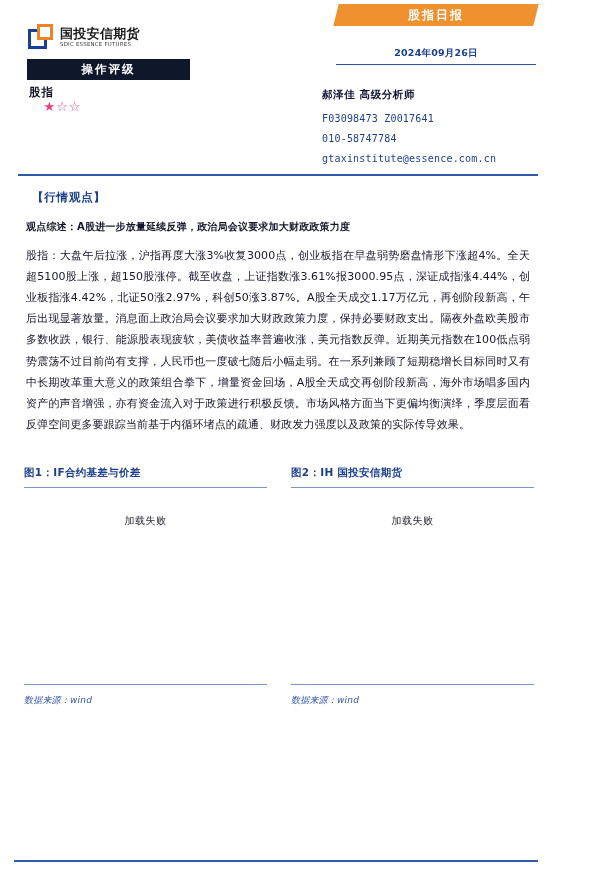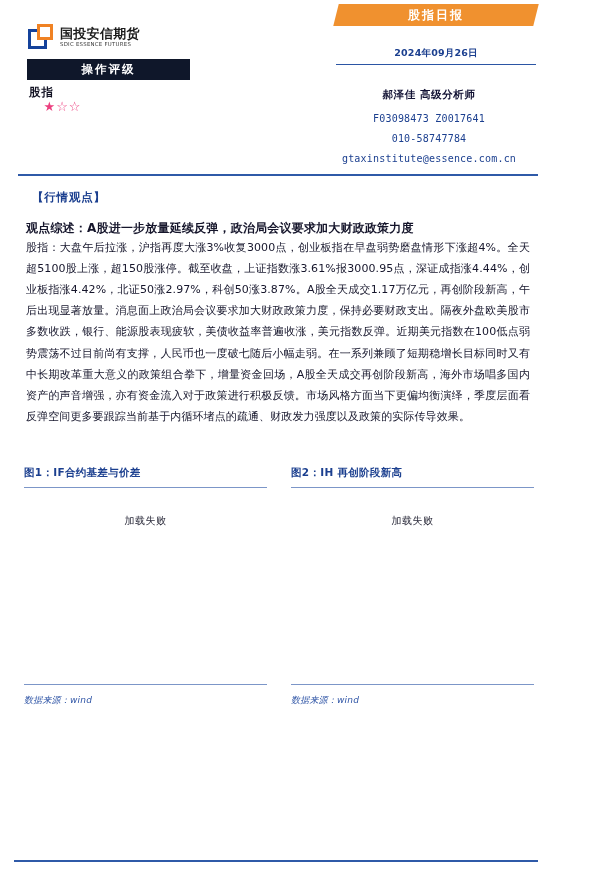--- a/index.html
+++ b/index.html
@@ -154,21 +154,21 @@
     color: #1b3f8f;
     letter-spacing: 0.2px;
     padding-bottom: 4px;
     border-bottom: 1px solid #2b55a4;
   }
   .analyst {
     position: absolute;
     right: 12px;
     top: 88px;
     width: 214px;
-    text-align: center;
+    text-align: left;
   }
   .analyst-name {
     font-size: 10.5px;
     font-weight: bold;
     color: #111133;
     letter-spacing: 0.6px;
     margin-bottom: 11px;
   }
   .analyst-line {
     font-size: 10px;
@@ -196,24 +196,25 @@
   }
   .section-title {
     font-size: 11.5px;
     font-weight: bold;
     color: #1b3f8f;
     letter-spacing: 0.8px;
     margin-bottom: 14px;
     padding-left: 6px;
   }
   .lead {
-    font-size: 12px;
+    font-size: 10px;
     font-weight: bold;
     color: #15152b;
     letter-spacing: 0.2px;
+    margin-bottom: 11px;
     line-height: 1.5;
   }
   .para {
     font-size: 11px;
     color: #15152b;
     line-height: 1.92;
     text-align: justify;
     letter-spacing: 0.1px;
     margin: 0;
   }
@@ -339,21 +340,21 @@
   <div class="figures">
     <div class="figure">
       <div class="fig-caption">图1：IF合约基差与价差</div>
       <div class="fig-body">
         <span class="fig-placeholder">加载失败</span>
       </div>
       <div class="fig-source">数据来源：wind</div>
     </div>
 
     <div class="figure">
-      <div class="fig-caption">图2：IH 再创阶段新高</div>
+      <div class="fig-caption">图2：IH 国投安信期货</div>
       <div class="fig-body">
         <span class="fig-placeholder">加载失败</span>
       </div>
       <div class="fig-source">数据来源：wind</div>
     </div>
   </div>
 
   <div class="footer-rule"></div>
 
 </div>

